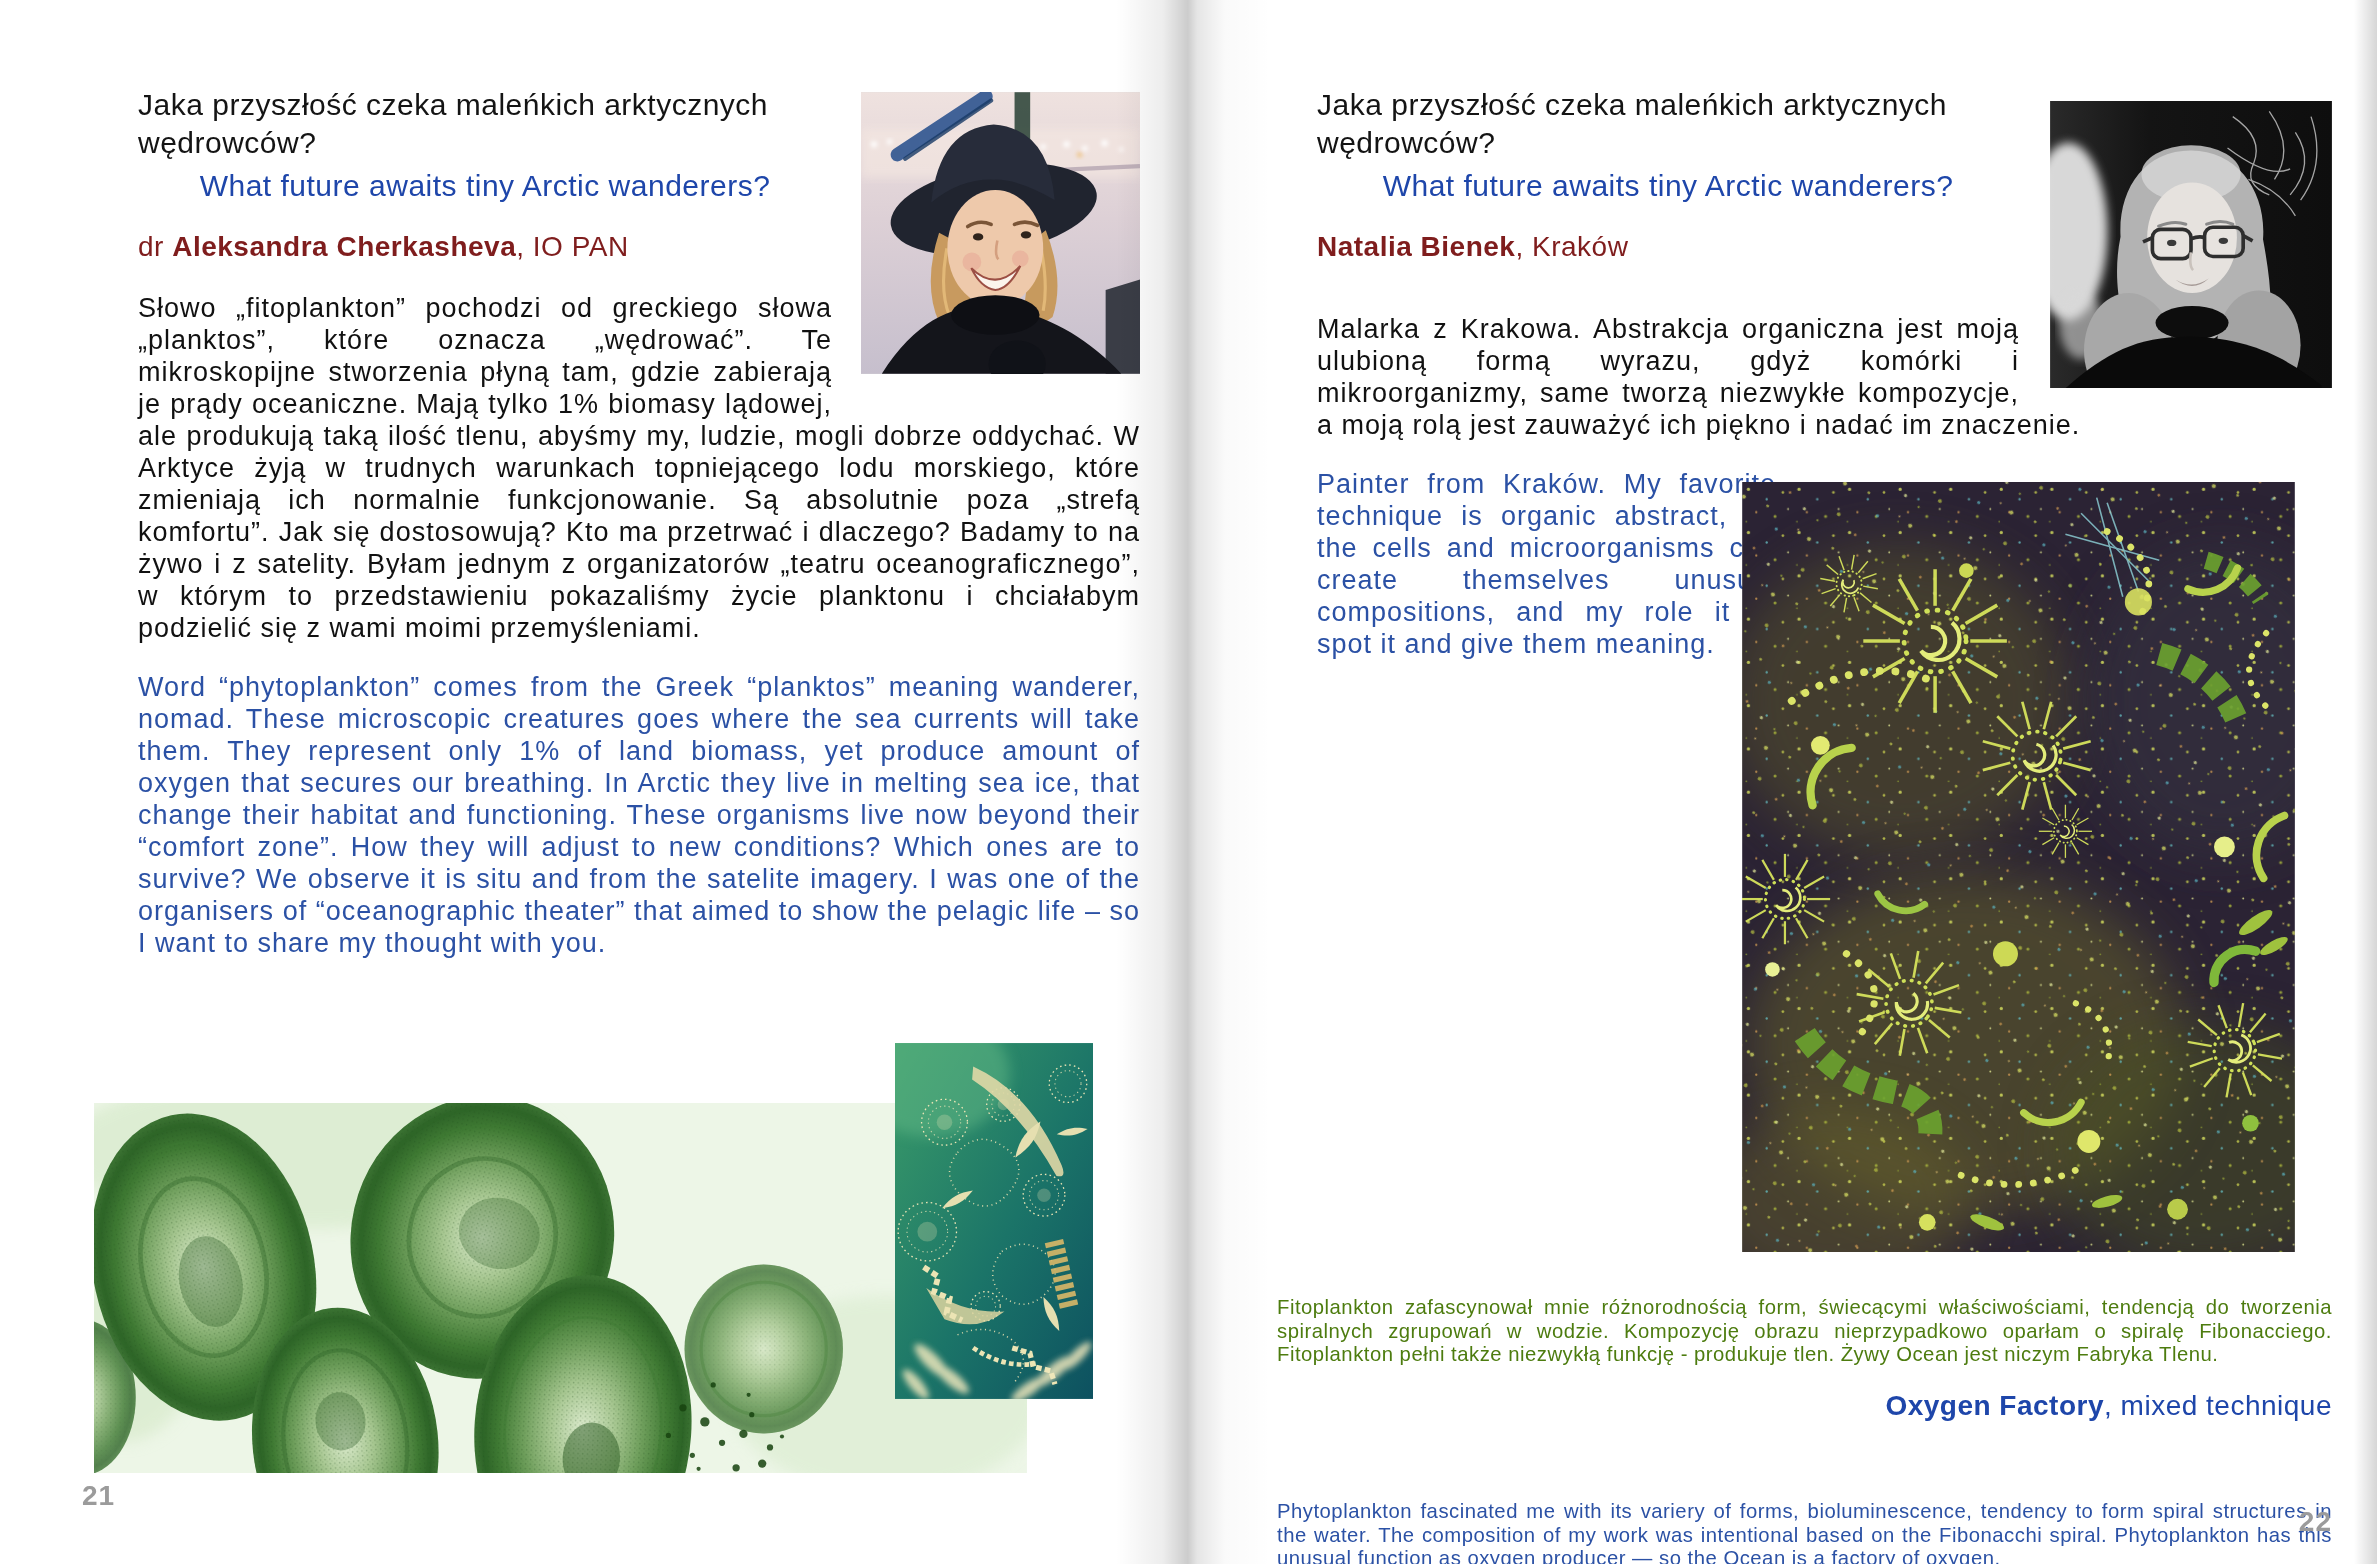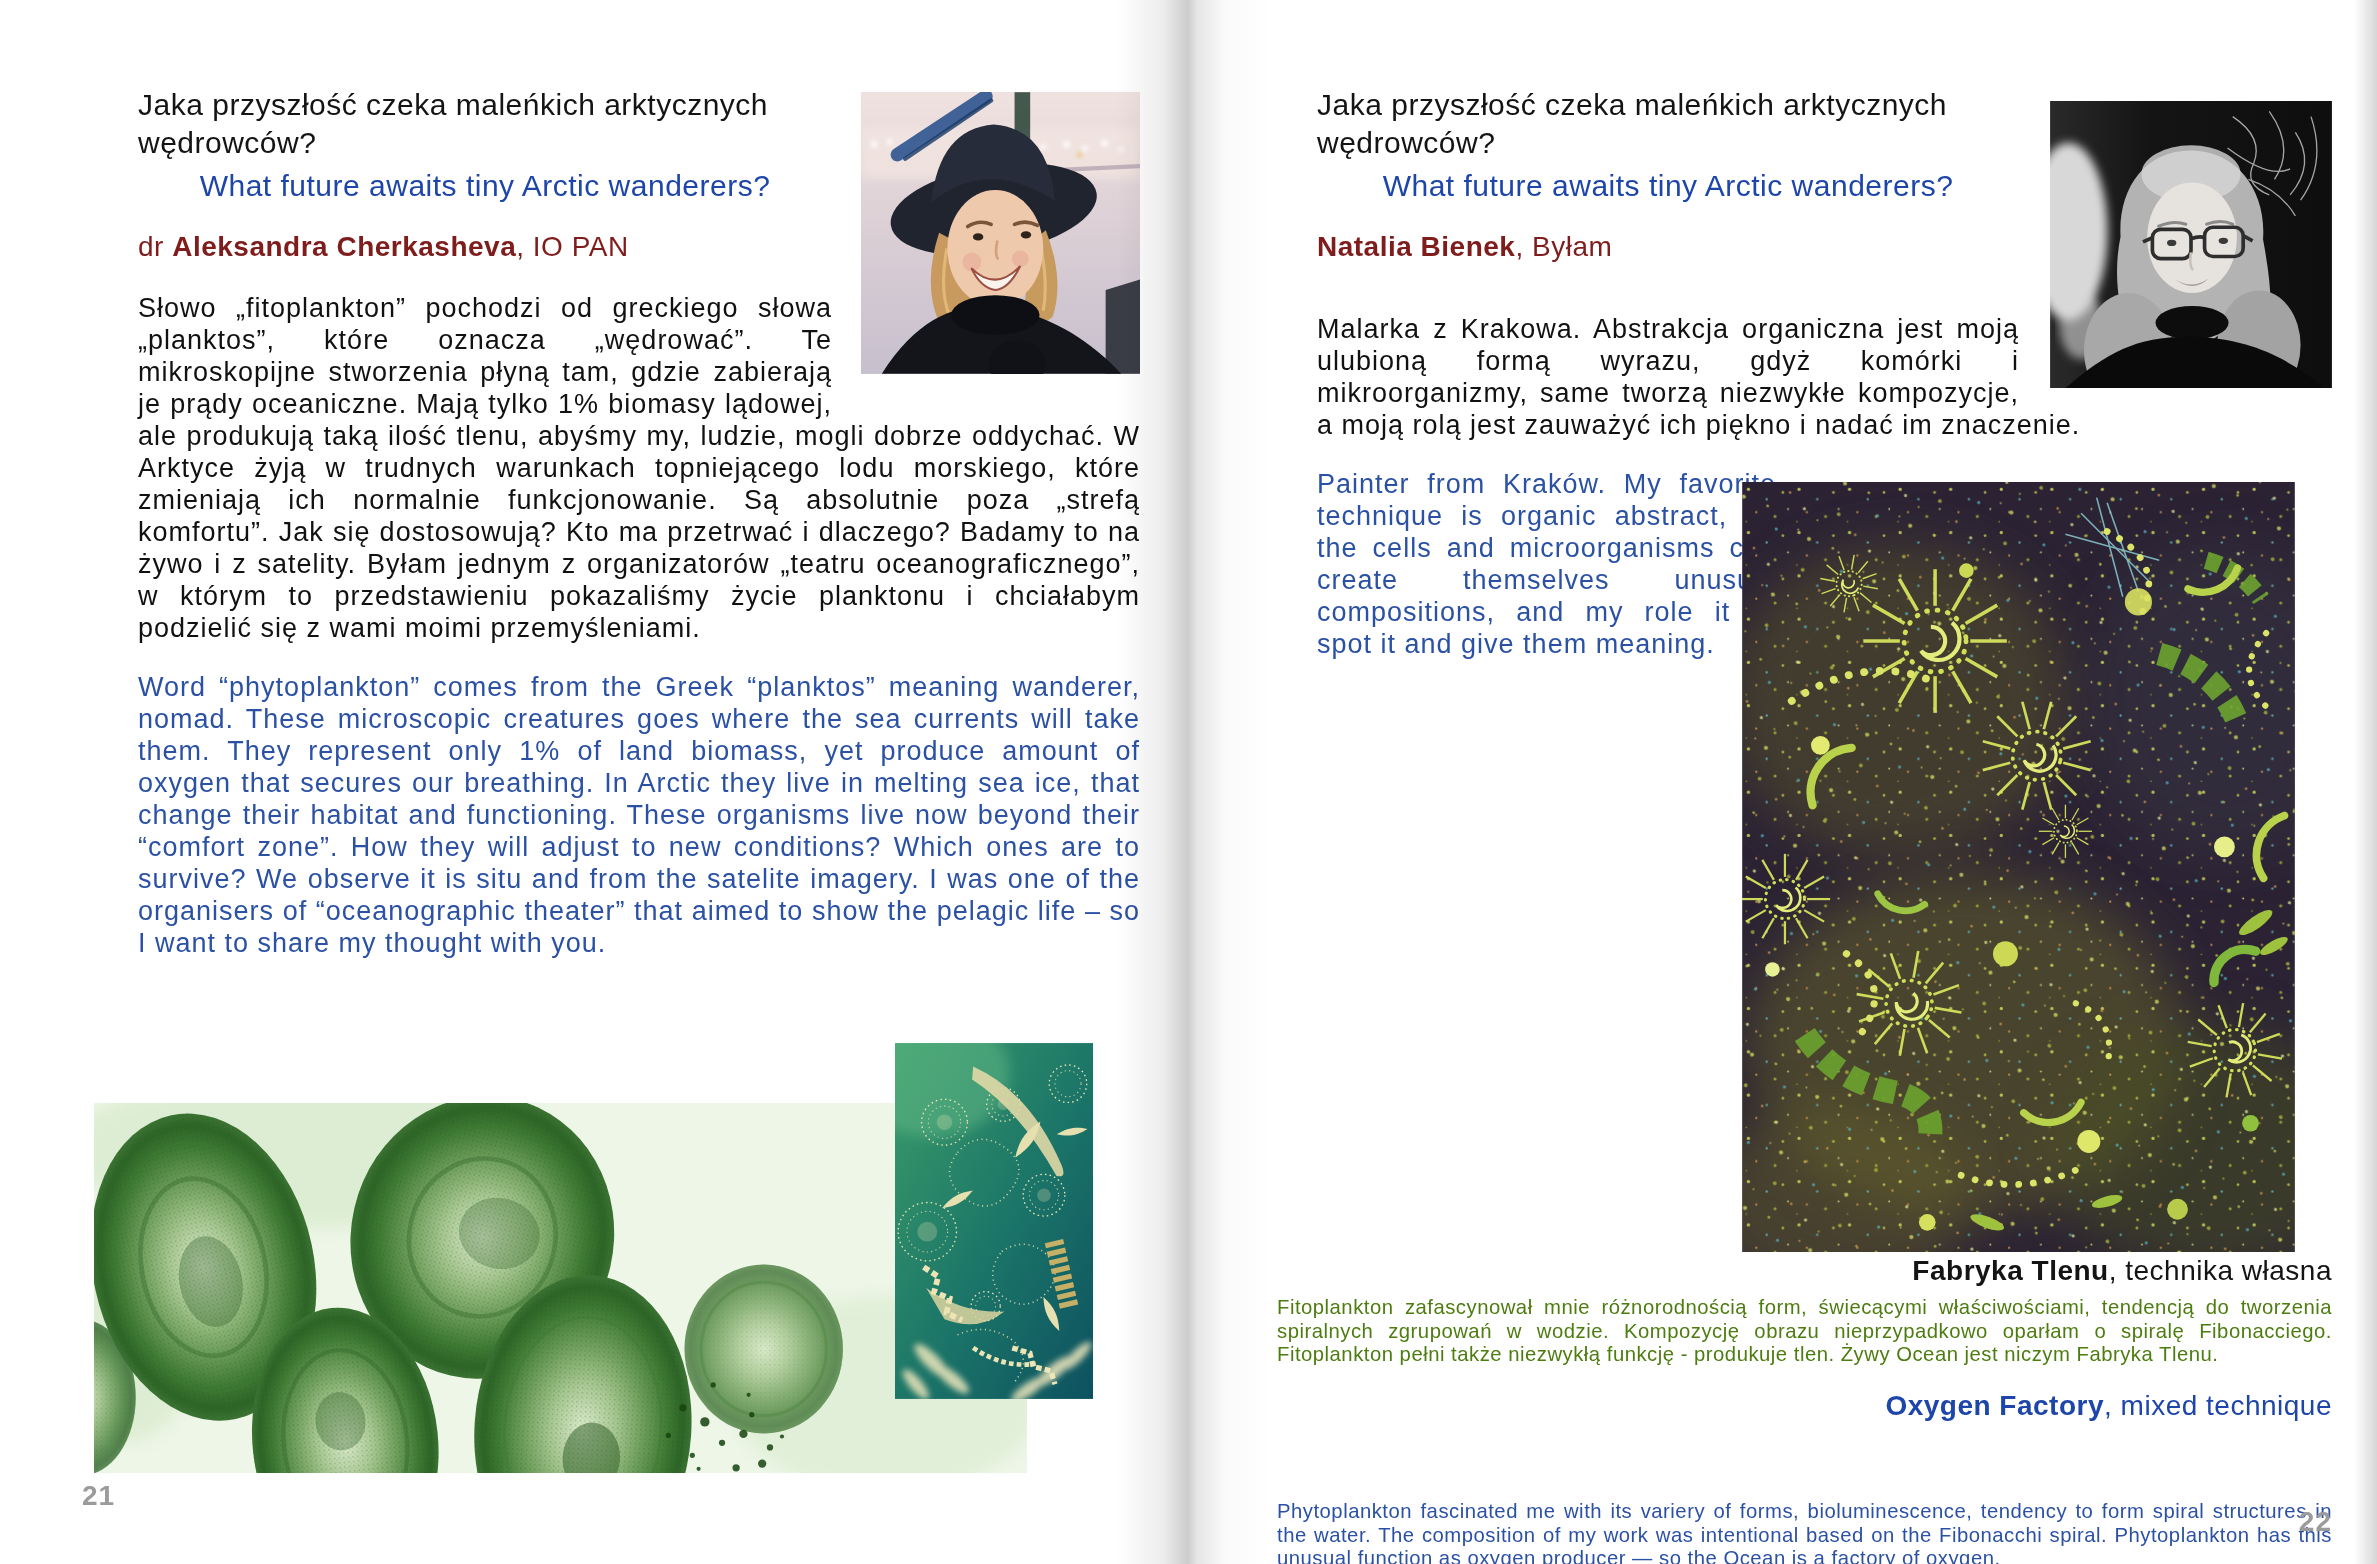--- a/index.html
+++ b/index.html
@@ -325,21 +325,21 @@
           <ellipse cx="332" cy="268" rx="9" ry="6" fill="#3a3a3a"></ellipse>
           <path d="M270,290 q-4,26 4,34" stroke="#c9c2bc" stroke-width="5" fill="none"></path>
           <path d="M240,342 q32,20 64,-2 q-30,28 -64,2 Z" fill="#a59a96"></path>
           <ellipse cx="272" cy="425" rx="70" ry="32" fill="#0d0d0d"></ellipse>
           <path d="M30,550 C110,480 170,450 272,452 C380,455 450,490 520,545 L520,550 L30,550 Z" fill="#0a0a0a"></path>
         </svg>
       </div>
 
       <h1 class="title">Jaka przyszłość czeka maleńkich arktycznych wędrowców?</h1>
       <h2 class="subtitle">What future awaits tiny Arctic wanderers?</h2>
-      <div class="author"><span></span><b>Natalia Bienek</b><span>, Byłam</span></div>
+      <div class="author"><span></span><b>Natalia Bienek</b><span>, Kraków</span></div>
 
       <p class="bodytext para-pl-right">Malarka z Krakowa. Abstrakcja organiczna jest moją ulubioną formą wyrazu, gdyż komórki i mikroorganizmy, same tworzą niezwykłe kompozycje, a moją rolą jest zauważyć ich piękno i nadać im znaczenie.</p>
       <p class="bodytext para-en-right">Painter from Kraków. My favorite technique is organic abstract, as the cells and microorganisms can create themselves unusual compositions, and my role it to spot it and give them meaning.</p>
     </div>
 
     <div class="img-abs painting">
       <svg viewBox="0 0 1060 1477" width="553" height="770">
         <defs>
           <filter id="soft" x="-60%" y="-60%" width="220%" height="220%">
               <feGaussianBlur stdDeviation="48"></feGaussianBlur>
@@ -438,23 +438,20 @@
           <circle cx="150" cy="505" r="18" fill="#e2ea72"></circle>
             <circle cx="355" cy="1420" r="16" fill="#d6e05e"></circle>
           <circle cx="835" cy="1395" r="20" fill="#b9cb4a"></circle>
             <circle cx="58" cy="935" r="14" fill="#e8f095"></circle>
           <circle cx="975" cy="1230" r="16" fill="#8fc13e"></circle>
             <circle cx="430" cy="170" r="14" fill="#cbd854"></circle>
         </g>
       </svg>
     </div>
 
-    <div class="cap-block cap-pl">
-      <div class="cap-line"><b>Fabryka Tlenu</b><span>, technika własna</span></div>
-    </div>
     <div class="cap-block cap-pl-para">
       <p class="smalltext" style="margin:0;">Fitoplankton zafascynował mnie różnorodnością form, świecącymi właściwościami, tendencją do tworzenia spiralnych zgrupowań w wodzie. Kompozycję obrazu nieprzypadkowo oparłam o spiralę Fibonacciego. Fitoplankton pełni także niezwykłą funkcję - produkuje tlen. Żywy Ocean jest niczym Fabryka Tlenu.</p>
     </div>
     <div class="cap-block cap-en">
       <div class="cap-line blue"><b>Oxygen Factory</b><span>, mixed technique</span></div>
     </div>
     <div class="cap-block cap-en-para">
       <p class="smalltext blue" style="margin:0;">Phytoplankton fascinated me with its variery of forms, bioluminescence, tendency to form spiral structures in the water. The composition of my work was intentional based on the Fibonacchi spiral. Phytoplankton has this unusual function as oxygen producer — so the Ocean is a factory of oxygen.</p>
     </div>
 

